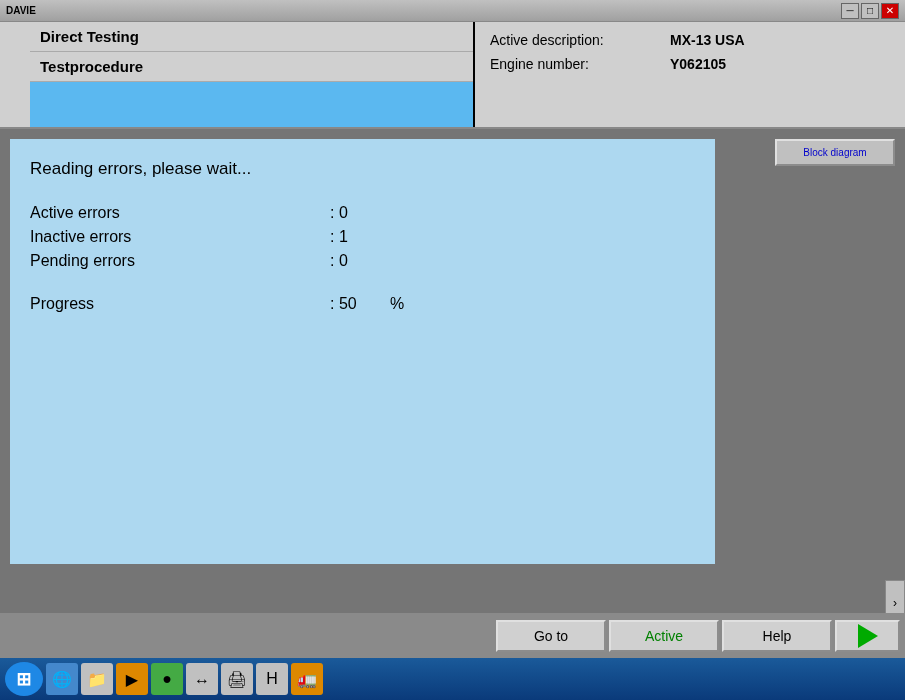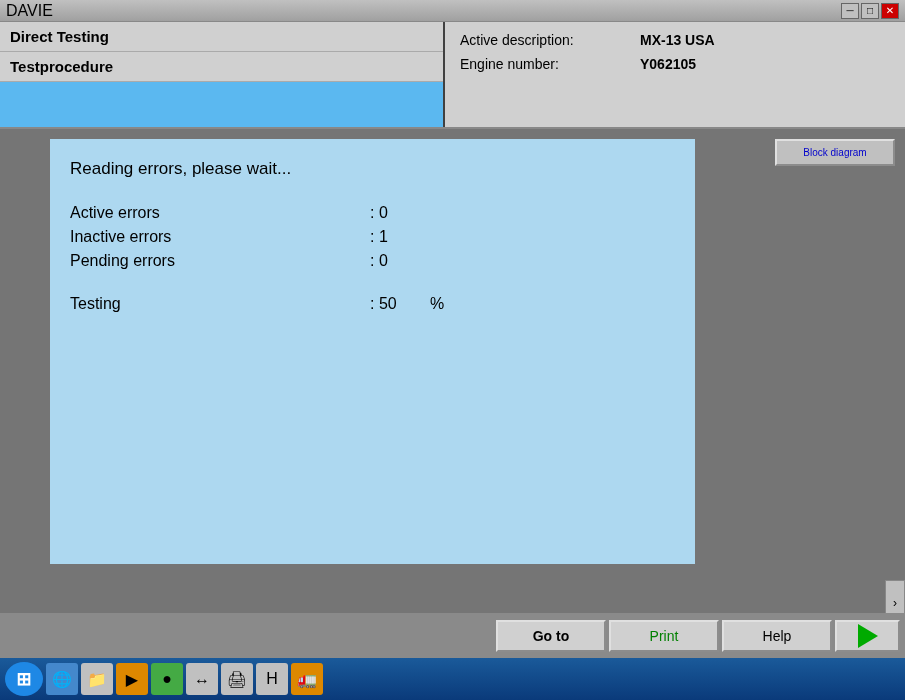--- a/index.html
+++ b/index.html
@@ -16,22 +16,22 @@
     
     #title-bar {
       height: 22px;
       background: linear-gradient(to bottom, #c0c0c0, #a0a0a0);
       display: flex;
       align-items: center;
       padding: 0 6px;
       border-bottom: 1px solid #888;
     }
     #title-bar-text {
-      font-size: 16px;
-      font-weight: normal;
+      font-size: 10px;
+      font-weight: bold;
       color: #000;
     }
     #title-bar-controls {
       margin-left: auto;
       display: flex;
       gap: 2px;
     }
     .title-btn {
       width: 18px;
       height: 16px;
@@ -46,21 +46,22 @@
     .title-btn.close { background: #cc0000; color: white; }
 
     
     #header {
       display: flex;
       background: #d0d0d0;
       border-bottom: 2px solid #888;
     }
     #header-left {
       width: 445px;
-      border-right: 2px solid #404040;
+      border-right: 2px solid #000000;
+      margin-left: 30px;
     }
     #header-left-top {
       padding: 6px 10px;
       font-size: 15px;
       font-weight: bold;
       border-bottom: 1px solid #aaa;
     }
     #header-left-mid {
       padding: 6px 10px;
       font-size: 15px;
@@ -92,25 +93,24 @@
     #main-area {
       display: flex;
       height: 445px;
       background: #757575;
       padding: 10px;
       gap: 10px;
     }
 
     
     #reading-panel {
-      width: 645px;
+      width: 705px;
       background: #add8f0;
       padding: 20px;
       font-size: 16px;
-      margin-left: 40px;
     }
     #reading-title {
       margin-bottom: 25px;
       font-size: 17px;
     }
     .error-row {
       display: flex;
       margin-bottom: 6px;
     }
     .error-label {
@@ -190,21 +190,21 @@
       min-width: 110px;
       background: #d0d0d0;
       border: 2px outset #e0e0e0;
       font-size: 14px;
       cursor: pointer;
       display: flex;
       align-items: center;
       justify-content: center;
       margin-right: 3px;
     }
-    .toolbar-btn.goto { color: #000; font-weight: bold; }
+    .toolbar-btn.goto { color: #000; }
     .toolbar-btn.print { color: #008000; }
     .toolbar-btn.help { color: #000; }
     #next-btn {
       height: 32px;
       width: 65px;
       background: #d0d0d0;
       border: 2px outset #e0e0e0;
       cursor: pointer;
       display: flex;
       align-items: center;
@@ -300,40 +300,40 @@
     <div class="error-row">
       <span class="error-label">Inactive errors</span>
       <span class="error-value">: 1</span>
     </div>
     <div class="error-row">
       <span class="error-label">Pending errors</span>
       <span class="error-value">: 0</span>
     </div>
     <div id="progress-section">
       <div class="progress-row">
-        <span class="progress-label">Testing</span>
+        <span class="progress-label">Progress</span>
         <span class="progress-value">: 50</span>
         <span class="progress-unit">%</span>
       </div>
     </div>
   </div>
 
   <div id="right-panel">
     <div id="block-diagram-btn">Block diagram</div>
   </div>
 </div>
 
 <div id="scroll-area">
   <span>›</span>
 </div>
 
 <div id="toolbar">
   <div class="toolbar-spacer"></div>
   <div class="toolbar-btn goto">Go to</div>
-  <div class="toolbar-btn print">Print</div>
+  <div class="toolbar-btn print">Active</div>
   <div class="toolbar-btn help">Help</div>
   <div id="next-btn">
     <div class="arrow-right"></div>
   </div>
 </div>
 
 <div id="taskbar">
   <div id="start-btn">⊞</div>
   <div class="taskbar-icon blue">🌐</div>
   <div class="taskbar-icon">📁</div>

